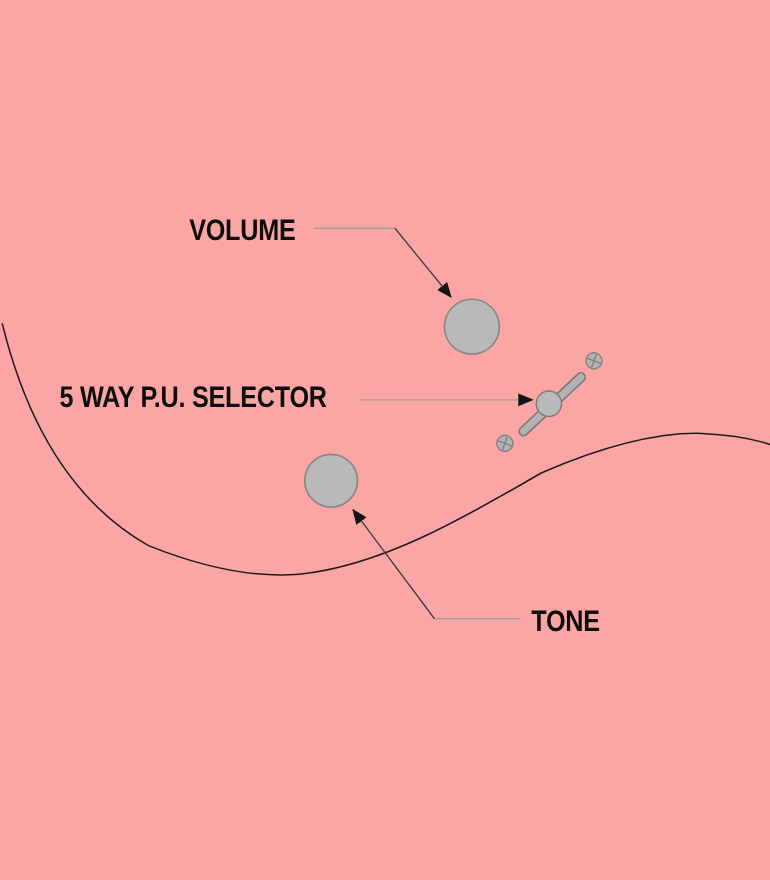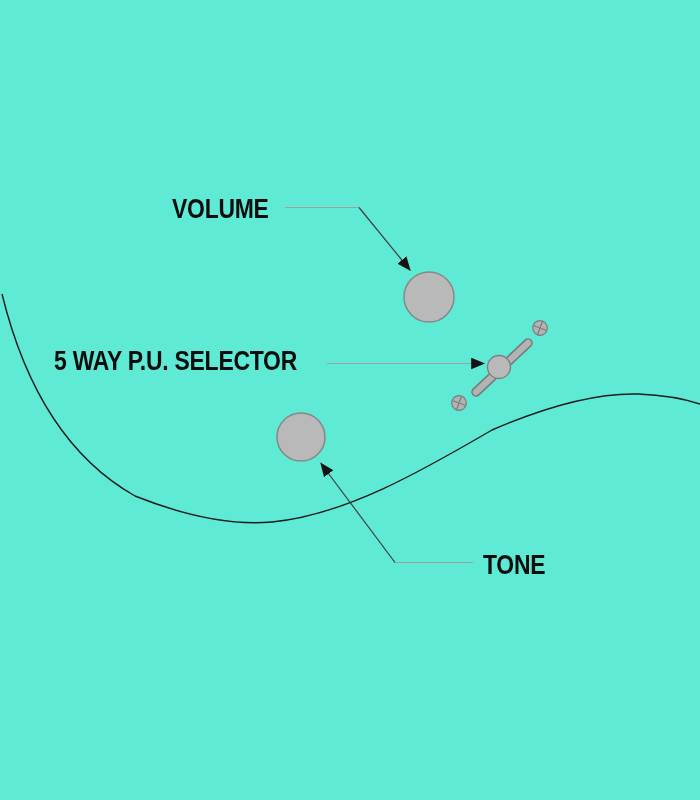--- a/index.html
+++ b/index.html
@@ -1,21 +1,21 @@
 <!DOCTYPE html>
 <html><head>
 <meta charset="utf-8">
 <style>
   html, body { margin: 0; padding: 0; }
   body { background: #ffffff; }
   .canvas {
     position: relative;
     width: 700px;
     height: 800px;
-    background: #5eead4;
+    background: #fca5a5;
     overflow: hidden;
     font-family: "Liberation Sans", sans-serif;
   }
   .diagram-svg {
     position: absolute;
     left: 0;
     top: 0;
   }
   .lbl {
     position: absolute;

